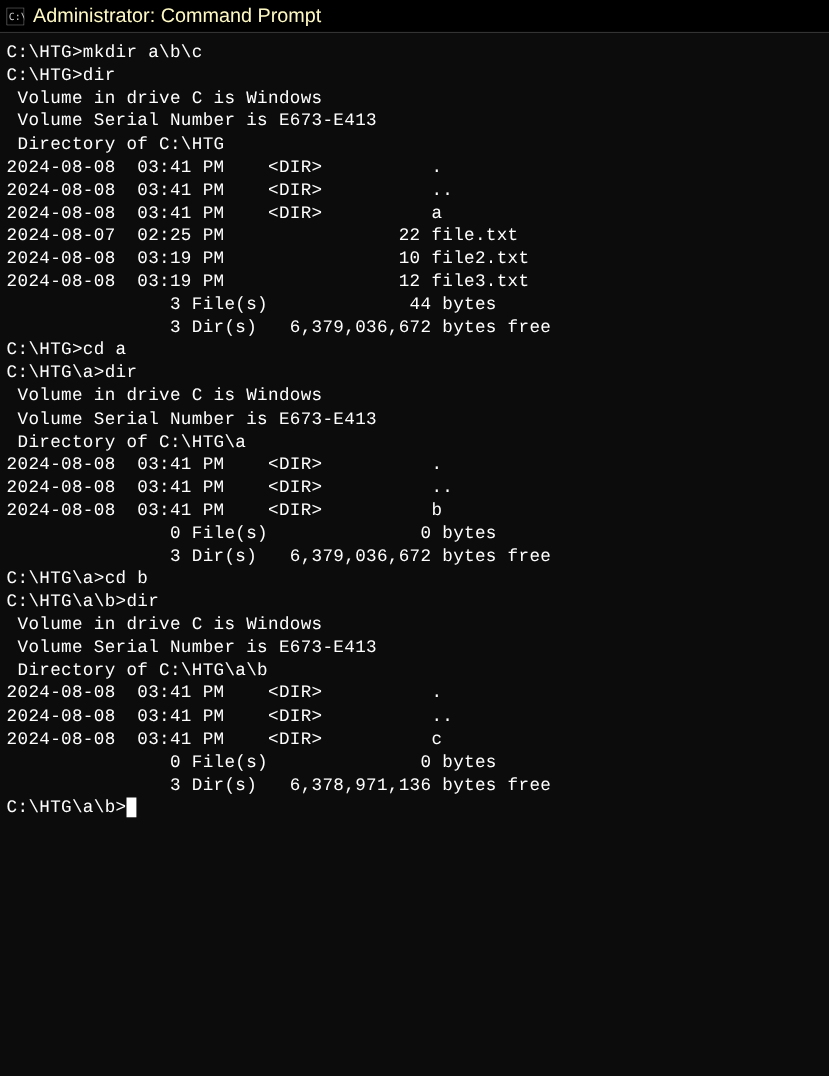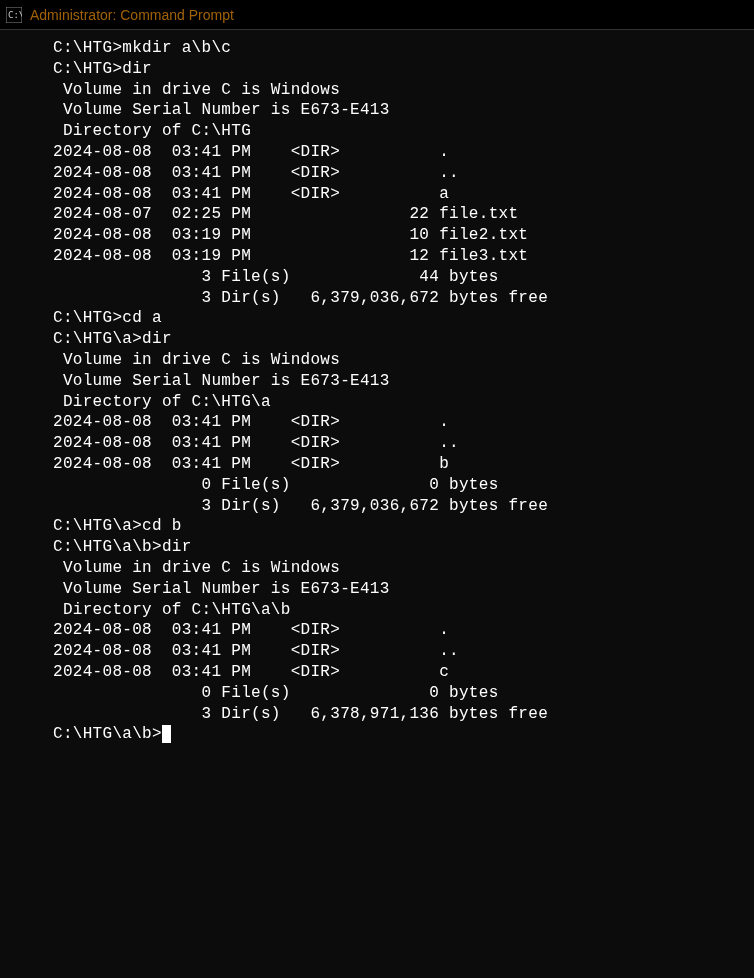--- a/index.html
+++ b/index.html
@@ -23,29 +23,28 @@
     .titlebar-icon {
       width: 16px;
       height: 16px;
       margin-right: 8px;
       display: flex;
       align-items: center;
       justify-content: center;
     }
     .titlebar-text {
       font-family: 'Segoe UI', Tahoma, sans-serif;
-      font-size: 14px;
-      color: #a16207;
+      font-size: 18px;
+      color: #fef9c3;
     }
     .terminal {
       padding: 8px 6px;
       white-space: pre;
       line-height: 1.3;
       letter-spacing: 0.3px;
-      margin-left: 47px;
     }
     .line { display: block; }
     .cursor {
       display: inline-block;
       width: 9px;
       height: 18px;
       background: #ffffff;
       vertical-align: text-bottom;
     }
   </style>

